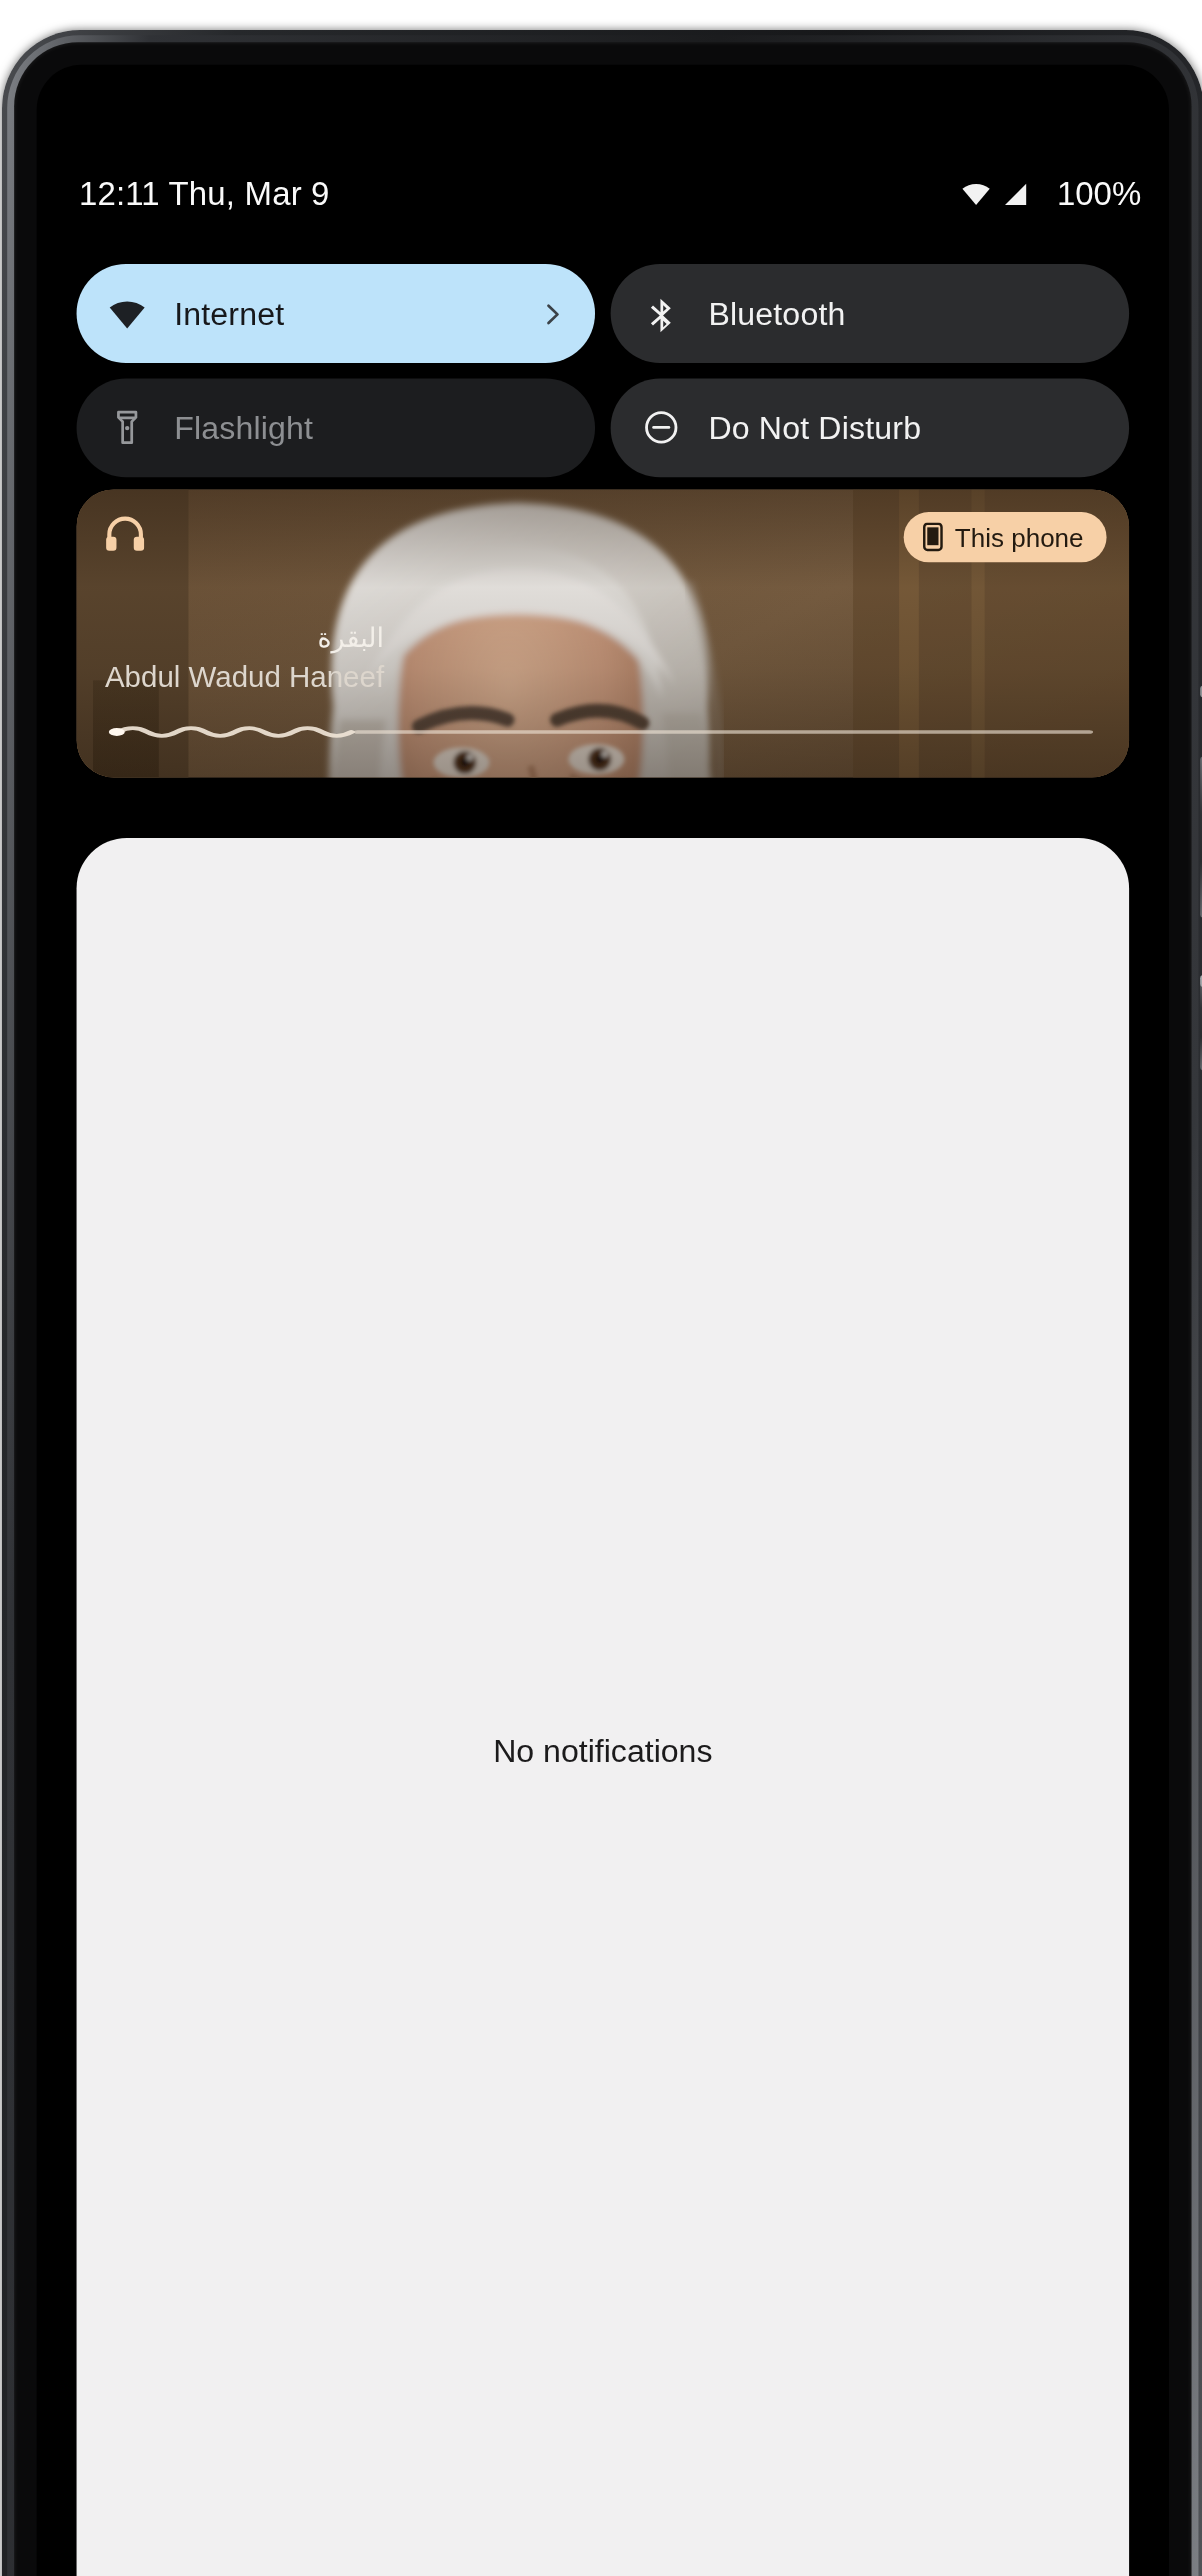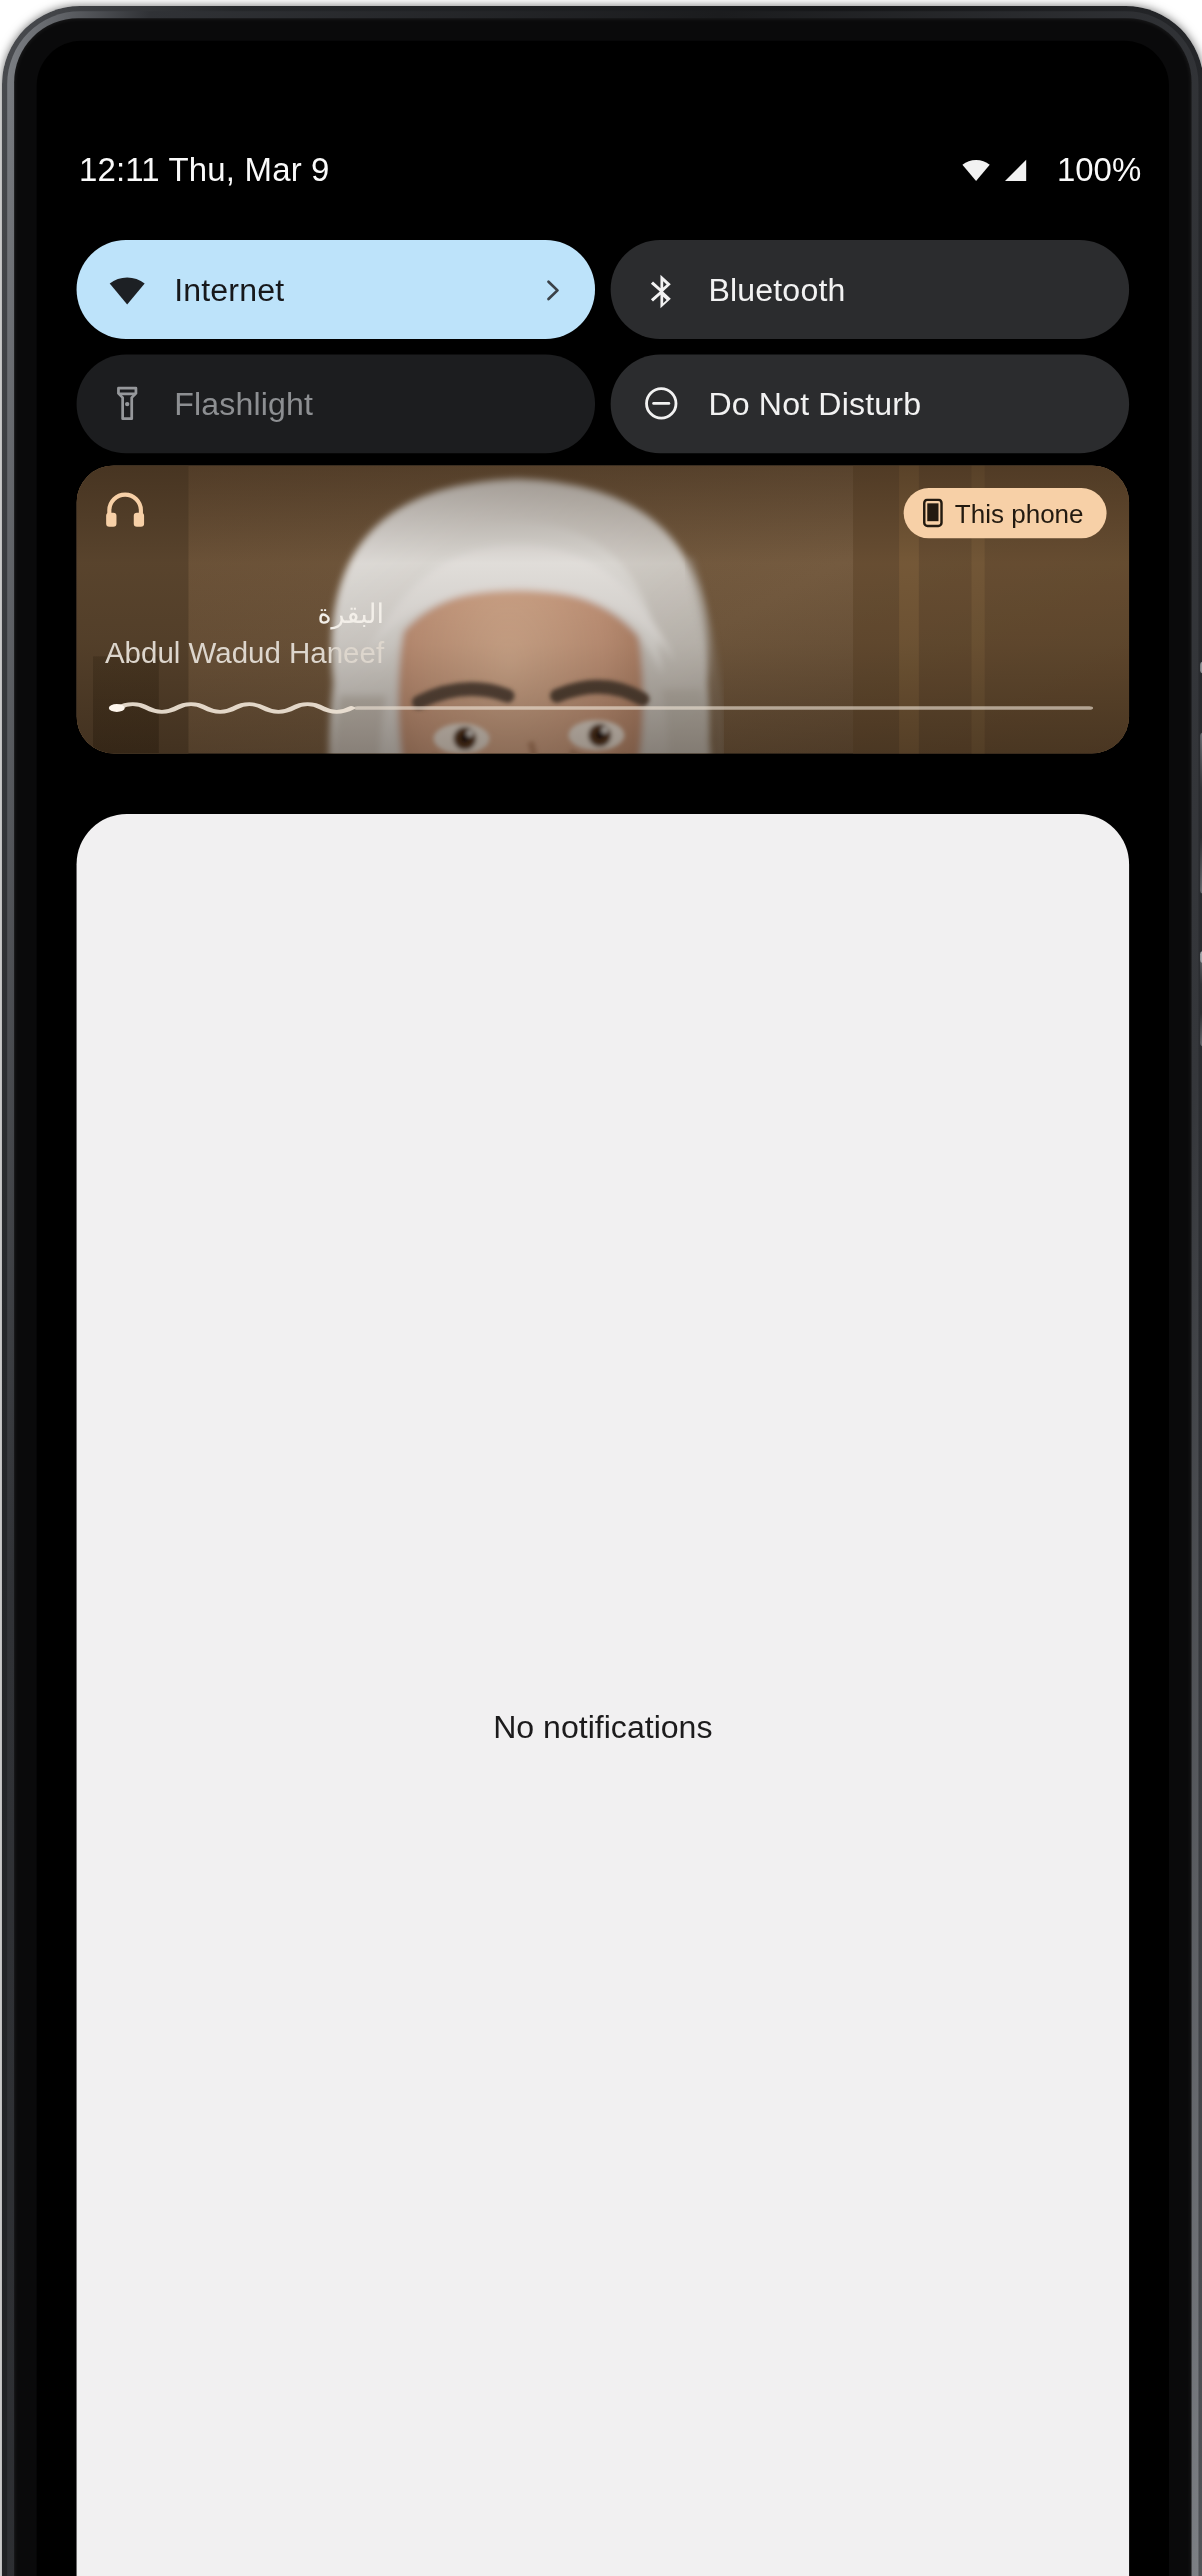--- a/index.html
+++ b/index.html
@@ -2,21 +2,21 @@
 <html><head>
 <meta charset="utf-8">
 <style>
   * { margin:0; padding:0; box-sizing:border-box; }
   html,body{
     width:1202px; height:2576px; background:#ffffff;
     font-family:"Liberation Sans", sans-serif; overflow:hidden;
   }
 
   
-  #stage{ position:relative; width:1202px; height:2055px; background:#ffffff; }
+  #stage{ position:relative; width:1202px; height:2055px; background:#ffffff;margin-top:24px; }
 
   .phone-outer{
     position:absolute; left:1.9px; top:5.8px; width:693px; height:1544px;
     transform:scale(1.734); transform-origin:0 0;
     border-radius:45px;
     background:linear-gradient(100deg,#4a4c50 0%,#26282b 14%,#17181a 50%,#2d2f33 86%,#55585c 100%);
     box-shadow:0 0 5.8px rgba(0,0,0,.55);
   }
   .phone-band{
     position:absolute; inset:2.9px; border-radius:42px;

